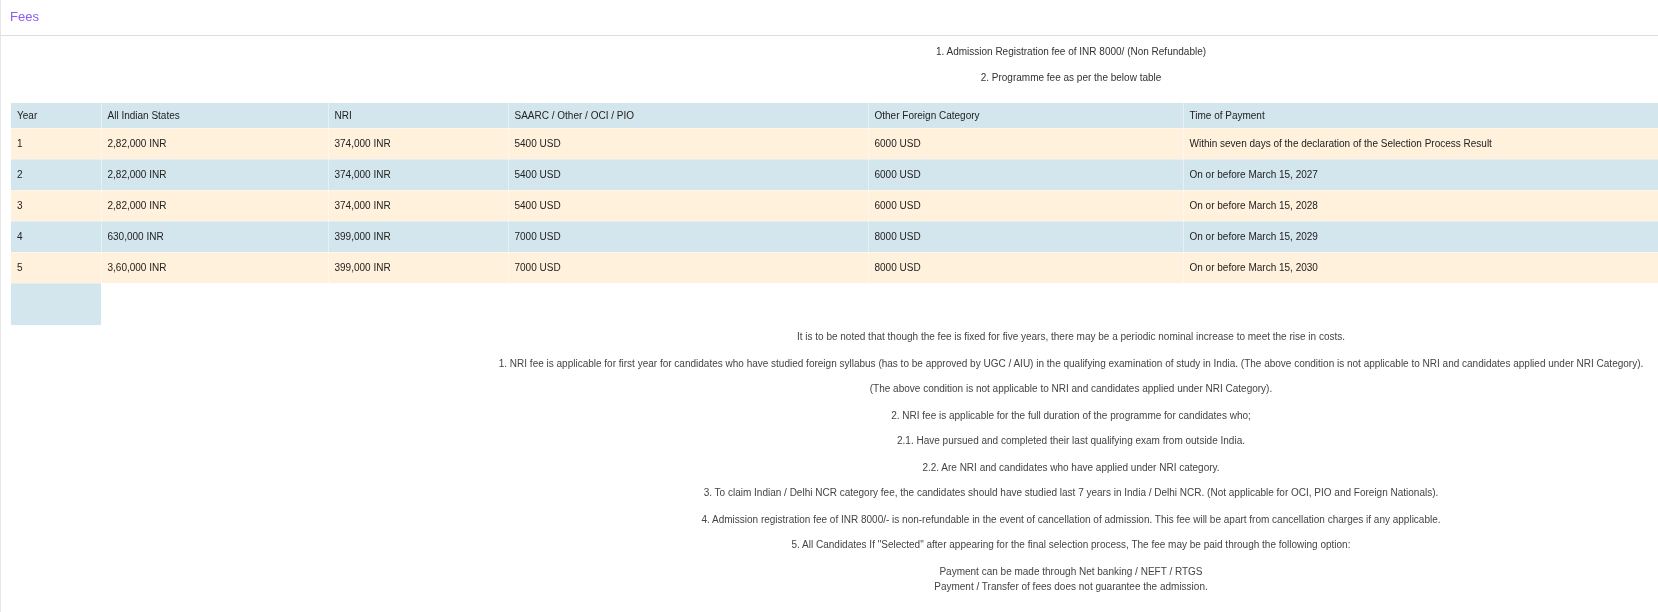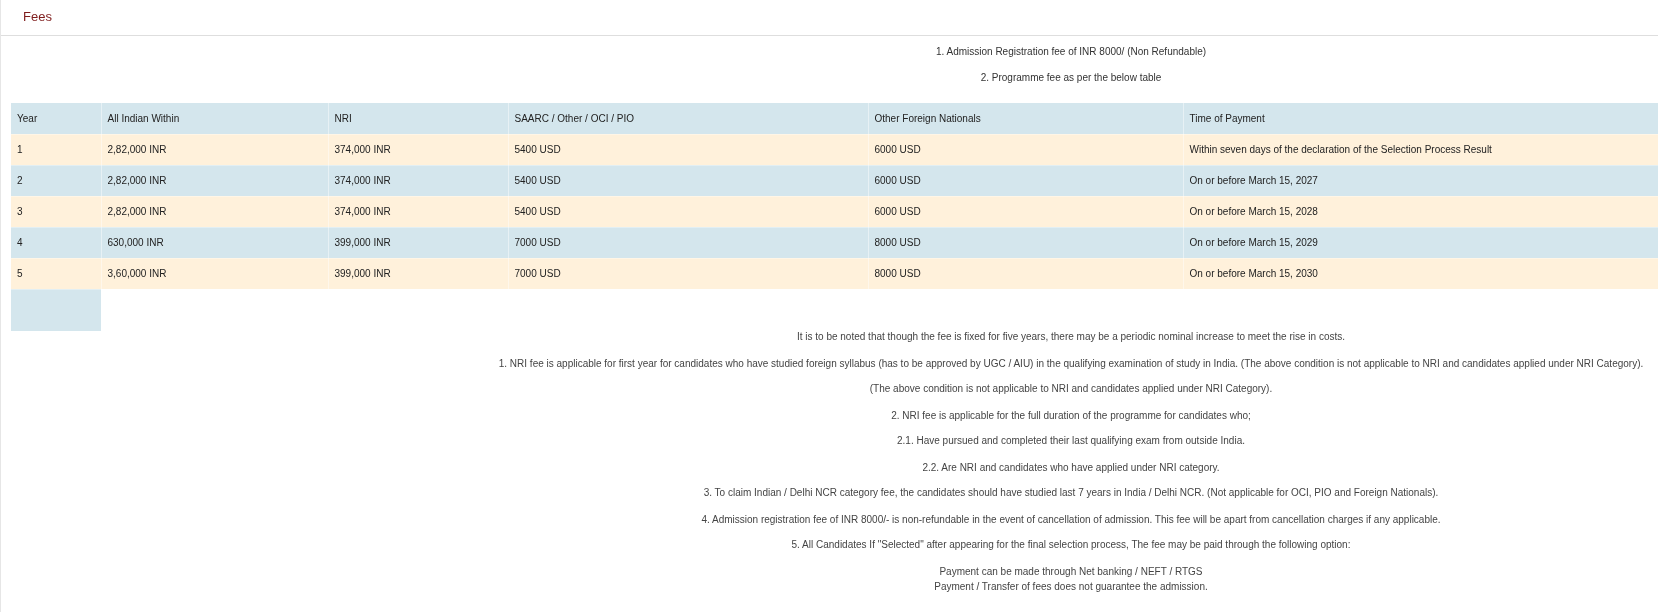--- a/index.html
+++ b/index.html
@@ -21,24 +21,23 @@
     }
     .panel-header {
       height: 36px;
       border-bottom: 1px solid #dedede;
       box-sizing: border-box;
       padding-left: 9px;
       display: flex;
       align-items: center;
     }
     .panel-title {
-      color: #7f1d1d;
+      color: #8b5cf6;
       font-size: 13px;
       margin-top: -2px;
-      margin-left: 13px;
     }
     .center-line {
       position: absolute;
       left: 0;
       width: 2140px;
       text-align: center;
       font-size: 10px;
       color: #333;
       white-space: nowrap;
     }
@@ -62,21 +61,21 @@
       width: 1720px;
     }
     table.fees td {
       padding: 0 0 0 6px;
       box-sizing: border-box;
       border-right: 1px solid rgba(255,255,255,0.45);
       border-bottom: 1px solid rgba(255,255,255,0.35);
       white-space: nowrap;
       vertical-align: middle;
     }
-    tr.head td { background: #d4e6ed; height: 31px; }
+    tr.head td { background: #d4e6ed; height: 25px; }
     tr.odd td { background: #fff1db; height: 31px; }
     tr.even td { background: #d4e6ed; height: 31px; }
     tr.blank td { height: 42px; background: transparent; border: none; }
     tr.blank td.shade { background: #d4e6ed; }
   </style>
 </head>
 <body>
 
 <div class="panel">
   <div class="panel-header">
@@ -91,24 +90,24 @@
       <col style="width:90px">
       <col style="width:227px">
       <col style="width:180px">
       <col style="width:360px">
       <col style="width:315px">
       <col style="width:548px">
     </colgroup>
     <tbody>
         <tr class="head">
       <td>Year</td>
-      <td>All Indian Within</td>
+      <td>All Indian States</td>
       <td>NRI</td>
       <td>SAARC / Other /  OCI / PIO</td>
-      <td>Other Foreign Nationals</td>
+      <td>Other Foreign Category</td>
       <td>Time of Payment</td>
     </tr>
     <tr class="odd">
       <td>1</td>
       <td>2,82,000 INR</td>
       <td>374,000 INR</td>
       <td>5400 USD</td>
       <td>6000 USD</td>
       <td>Within seven days of the declaration of the Selection Process Result</td>
     </tr>

